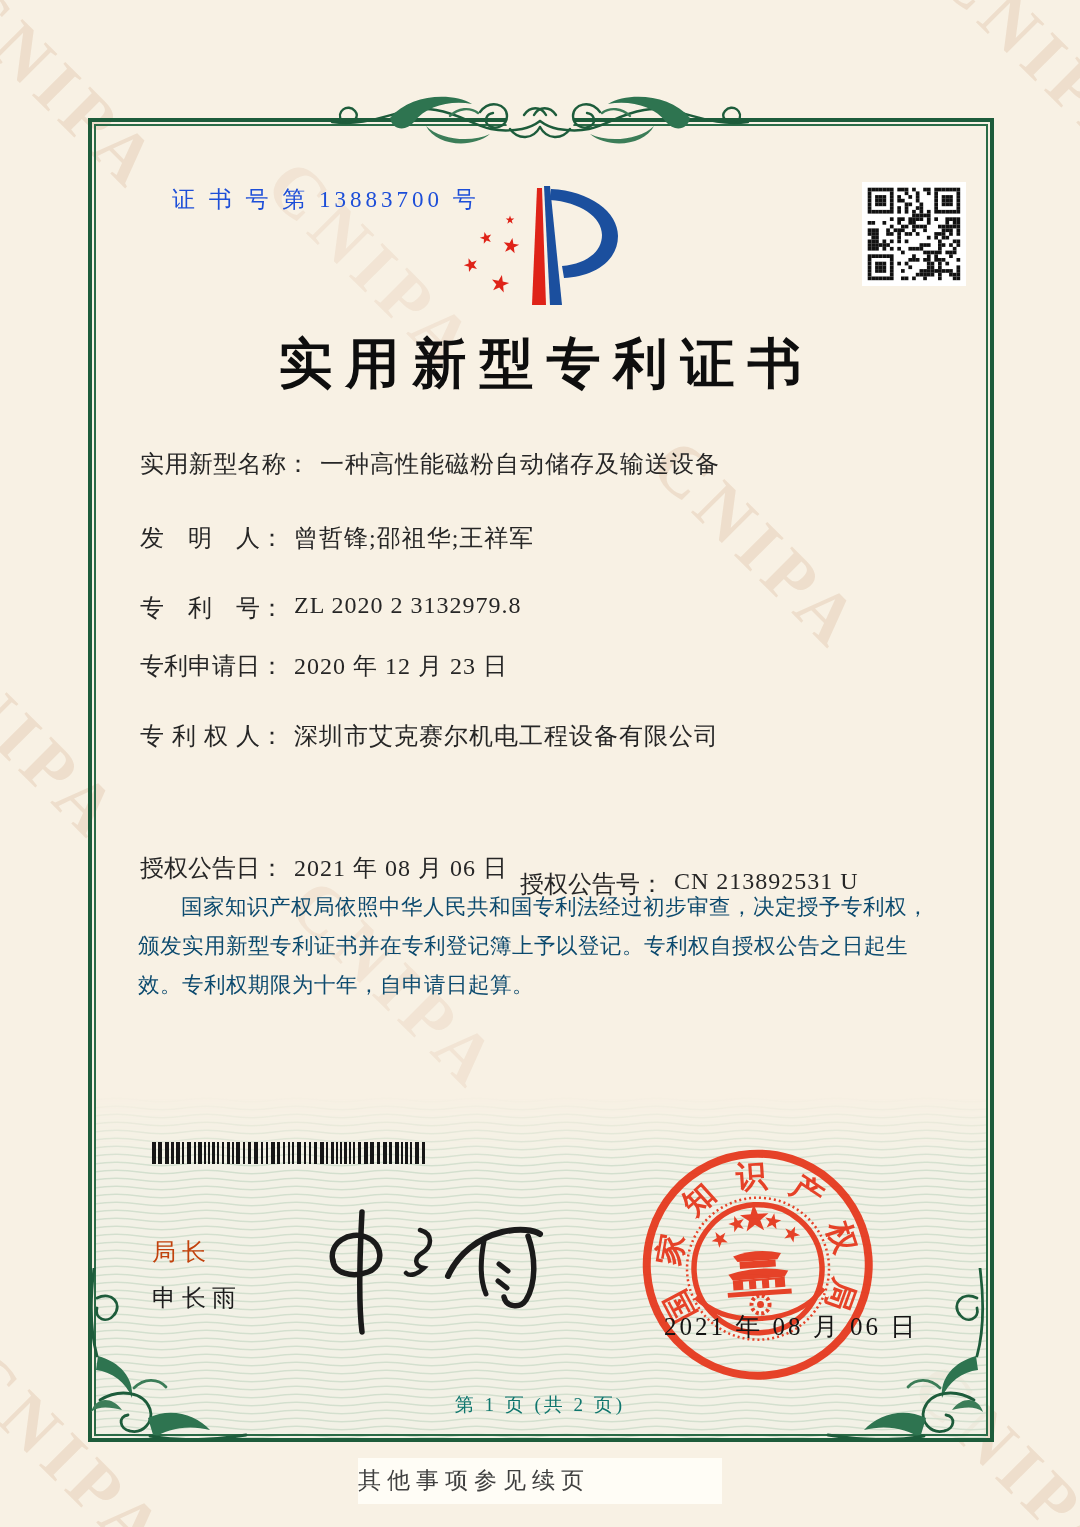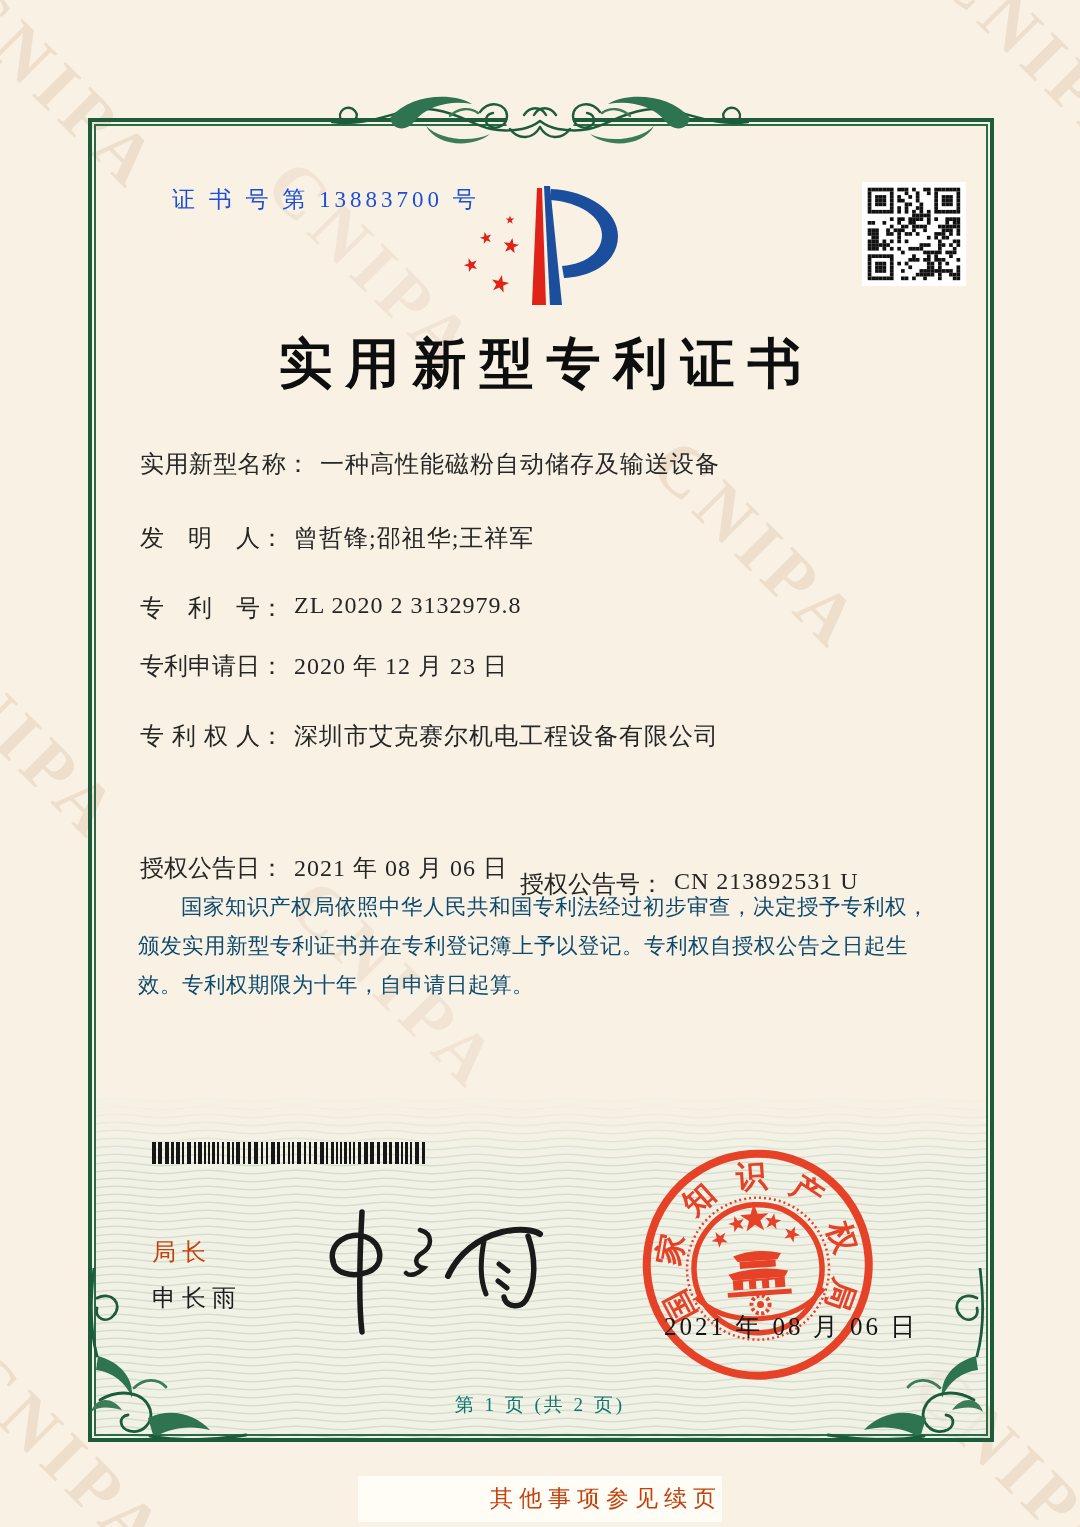--- a/index.html
+++ b/index.html
@@ -45,21 +45,21 @@
   #paragraphs p{margin:0;text-indent:2em;}
   #director-title{left:152px;top:1236px;font-size:24px;letter-spacing:6px;color:#c2410c;
      font-family:"Liberation Sans","DejaVu Sans",sans-serif;z-index:6;}
   #director-name{left:152px;top:1282px;font-size:24px;letter-spacing:6px;color:#1d1d1d;
      font-family:"Liberation Sans","DejaVu Sans",sans-serif;z-index:6;}
   #seal-date{left:664px;top:1310px;font-size:25px;letter-spacing:3px;color:#141414;z-index:8;}
   #page-info{left:0;top:1392px;width:100%;text-align:center;font-size:19px;
              letter-spacing:3px;color:#0f766e;}
   #continuation-box{
     left:358px;top:1458px;width:364px;height:46px;background:#fffdf6;
-    text-align:right;line-height:46px;font-size:23px;letter-spacing:6px;color:#c2410c;z-index:5;margin-top:18px;
+    text-align:left;line-height:46px;font-size:23px;letter-spacing:6px;color:#404040;z-index:5;
   }
   #seal{position:absolute;left:618px;top:1118px;z-index:7;opacity:0.94;
         transform:rotate(-4deg);}
   #signature{position:absolute;left:0;top:0;z-index:6;pointer-events:none;}
   #qr-wrap{position:absolute;left:862px;top:182px;width:104px;height:104px;background:#fff;z-index:5;}
   #logo{position:absolute;left:438px;top:174px;z-index:5;}
   #barcode{position:absolute;left:152px;top:1142px;z-index:6;}
 </style>
 </head>
 <body>

